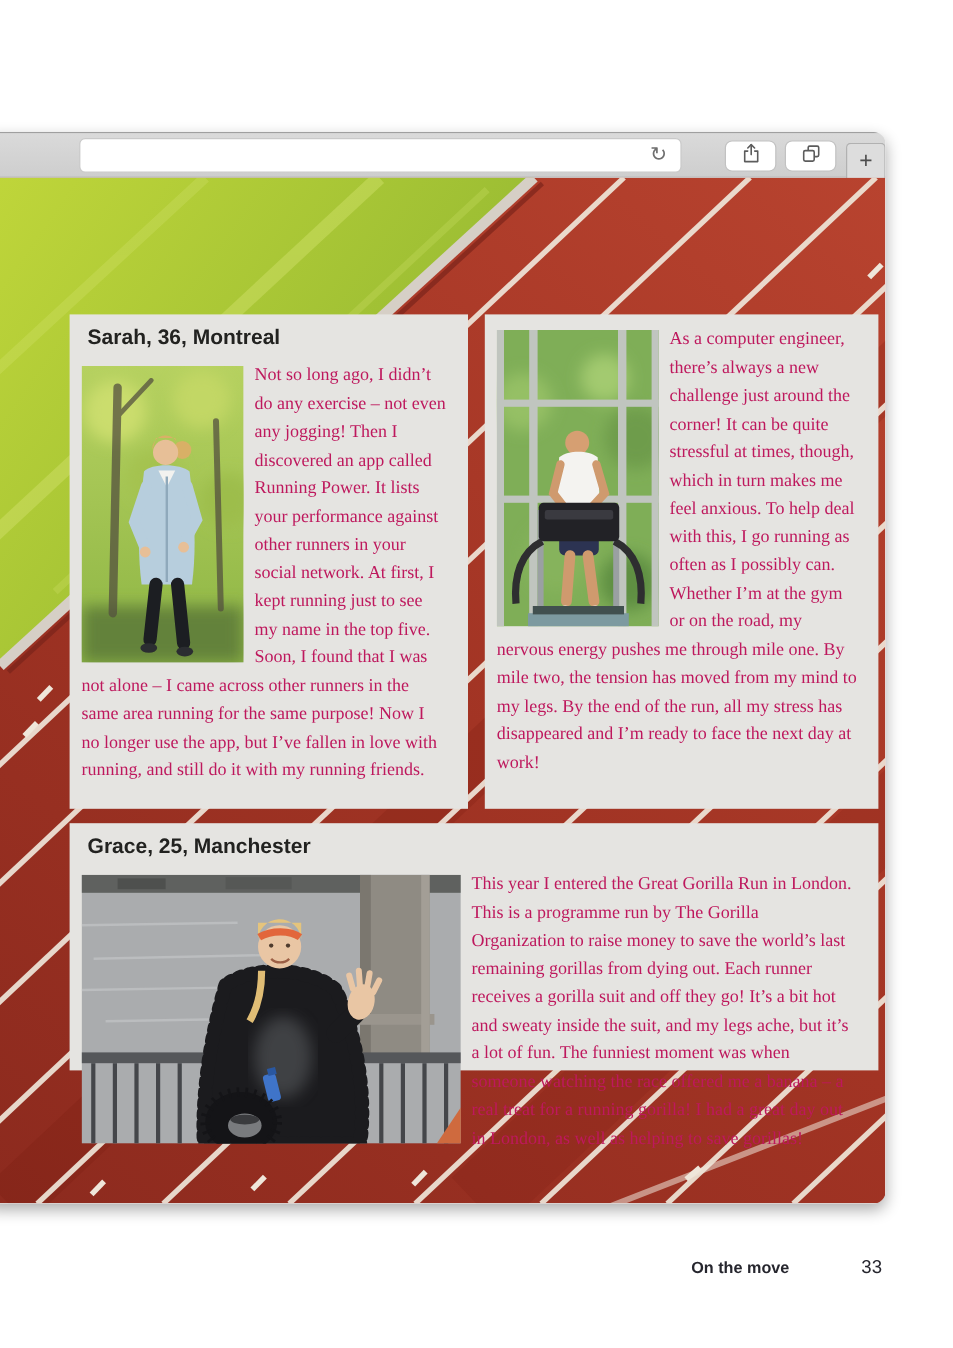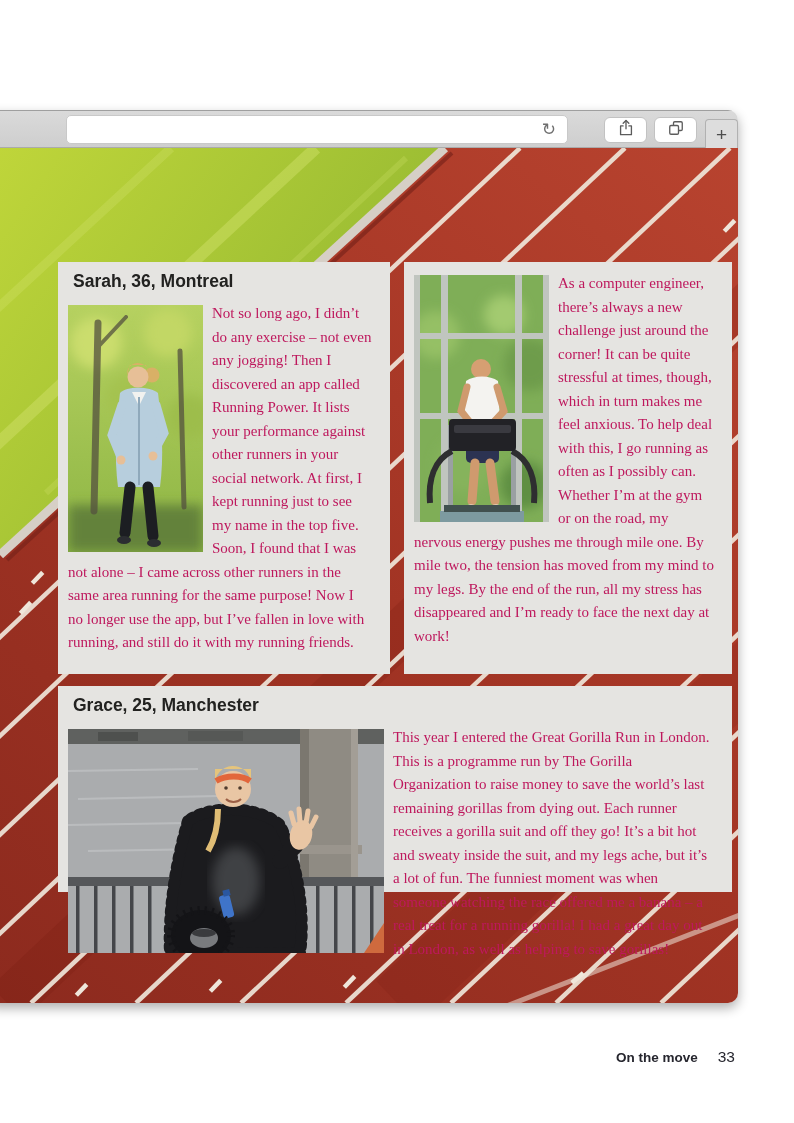--- a/index.html
+++ b/index.html
@@ -38,21 +38,21 @@
            color:#222220;font-family:"Liberation Sans",sans-serif}
   .card .ph{float:left;margin:3px 9px 5px 0;display:block}
   .card p{margin:0;font-family:"Liberation Serif",serif;font-size:15px;
           line-height:23.5px;color:#be185d;padding-right:2px}
   #card-sarah{left:72px;top:114px;width:332px;height:412px}
   #card-david{left:418px;top:114px;width:328px;height:412px}
   #card-grace{left:72px;top:538px;width:674px;height:206px}
 
   
   .footer{position:absolute;top:1048px;right:59px;display:flex;align-items:baseline;
-          gap:20px;color:#26262e}
+          gap:60px;color:#26262e}
   .footer .sec{font-size:13.5px;font-weight:bold}
   .footer .pg{font-size:15.5px;font-weight:normal}
 </style>
 </head>
 <body>
 
 <div class="window">
 
   <div class="chrome">
     <div class="url">

